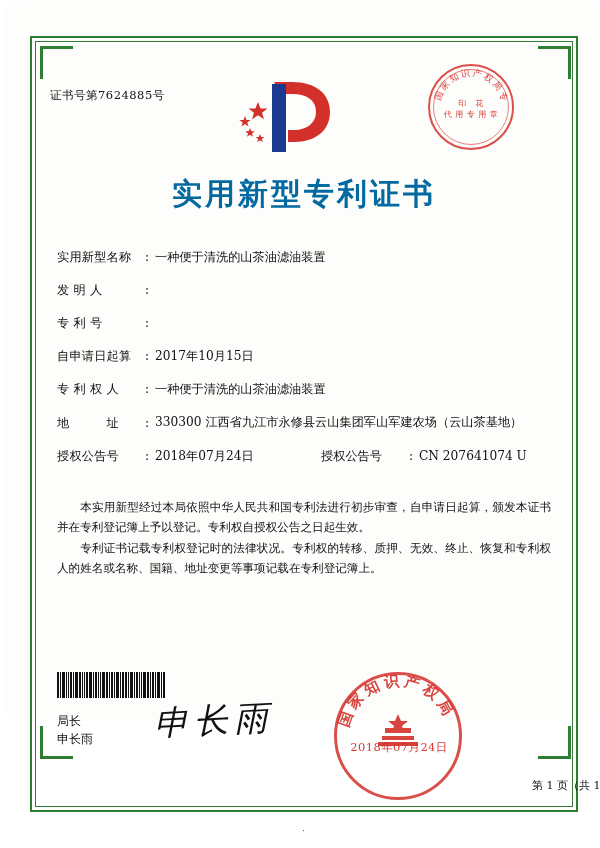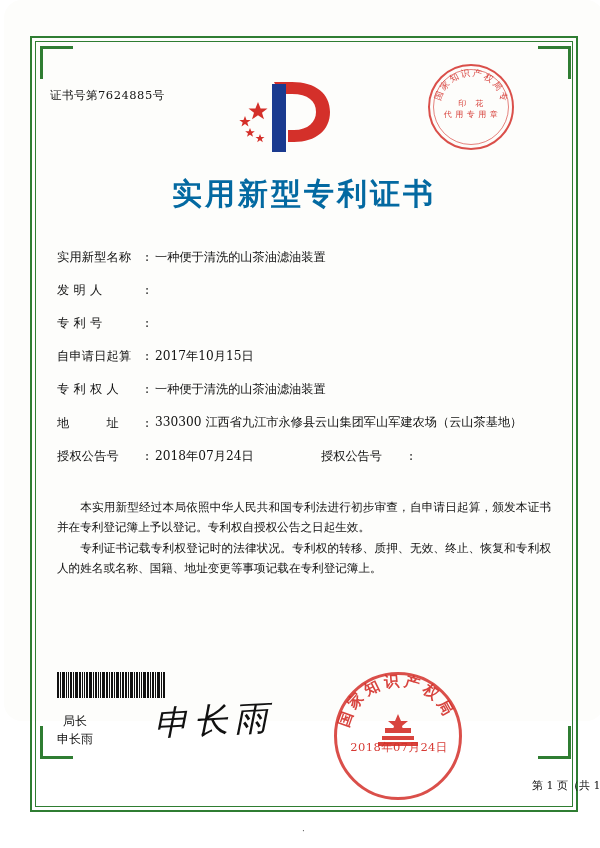--- a/index.html
+++ b/index.html
@@ -210,21 +210,20 @@
     margin-right: 1px;
   }
 
   .signature-block {
     position: absolute;
     left: 53px;
     top: 712px;
     font-size: 12px;
     line-height: 18px;
     color: #111;
-    text-align: center;
   }
 
   .handwriting {
     position: absolute;
     left: 150px;
     top: 698px;
     font-size: 34px;
     color: #111;
     font-family: "DejaVu Serif", "Liberation Serif", serif;
     font-style: italic;
@@ -359,20 +358,21 @@
     </div>
 
     <div class="field-row two-col">
       <div class="left-part">
         <div class="field-label">授权公告号</div>
         <div class="field-colon">:</div>
         <div class="field-value">2018年07月24日</div>
       </div>
       <div class="right-label">授权公告号</div>
       <div class="field-colon">:</div>
+      <div class="field-value">CN 207641074 U</div>
     </div>
 
   </div>
 
   <div class="body-text">
     <p>本实用新型经过本局依照中华人民共和国专利法进行初步审查，自申请日起算，颁发本证书并在专利登记簿上予以登记。专利权自授权公告之日起生效。</p>
     <p>专利证书记载专利权登记时的法律状况。专利权的转移、质押、无效、终止、恢复和专利权人的姓名或名称、国籍、地址变更等事项记载在专利登记簿上。</p>
   </div>
 
   <div class="barcode">

